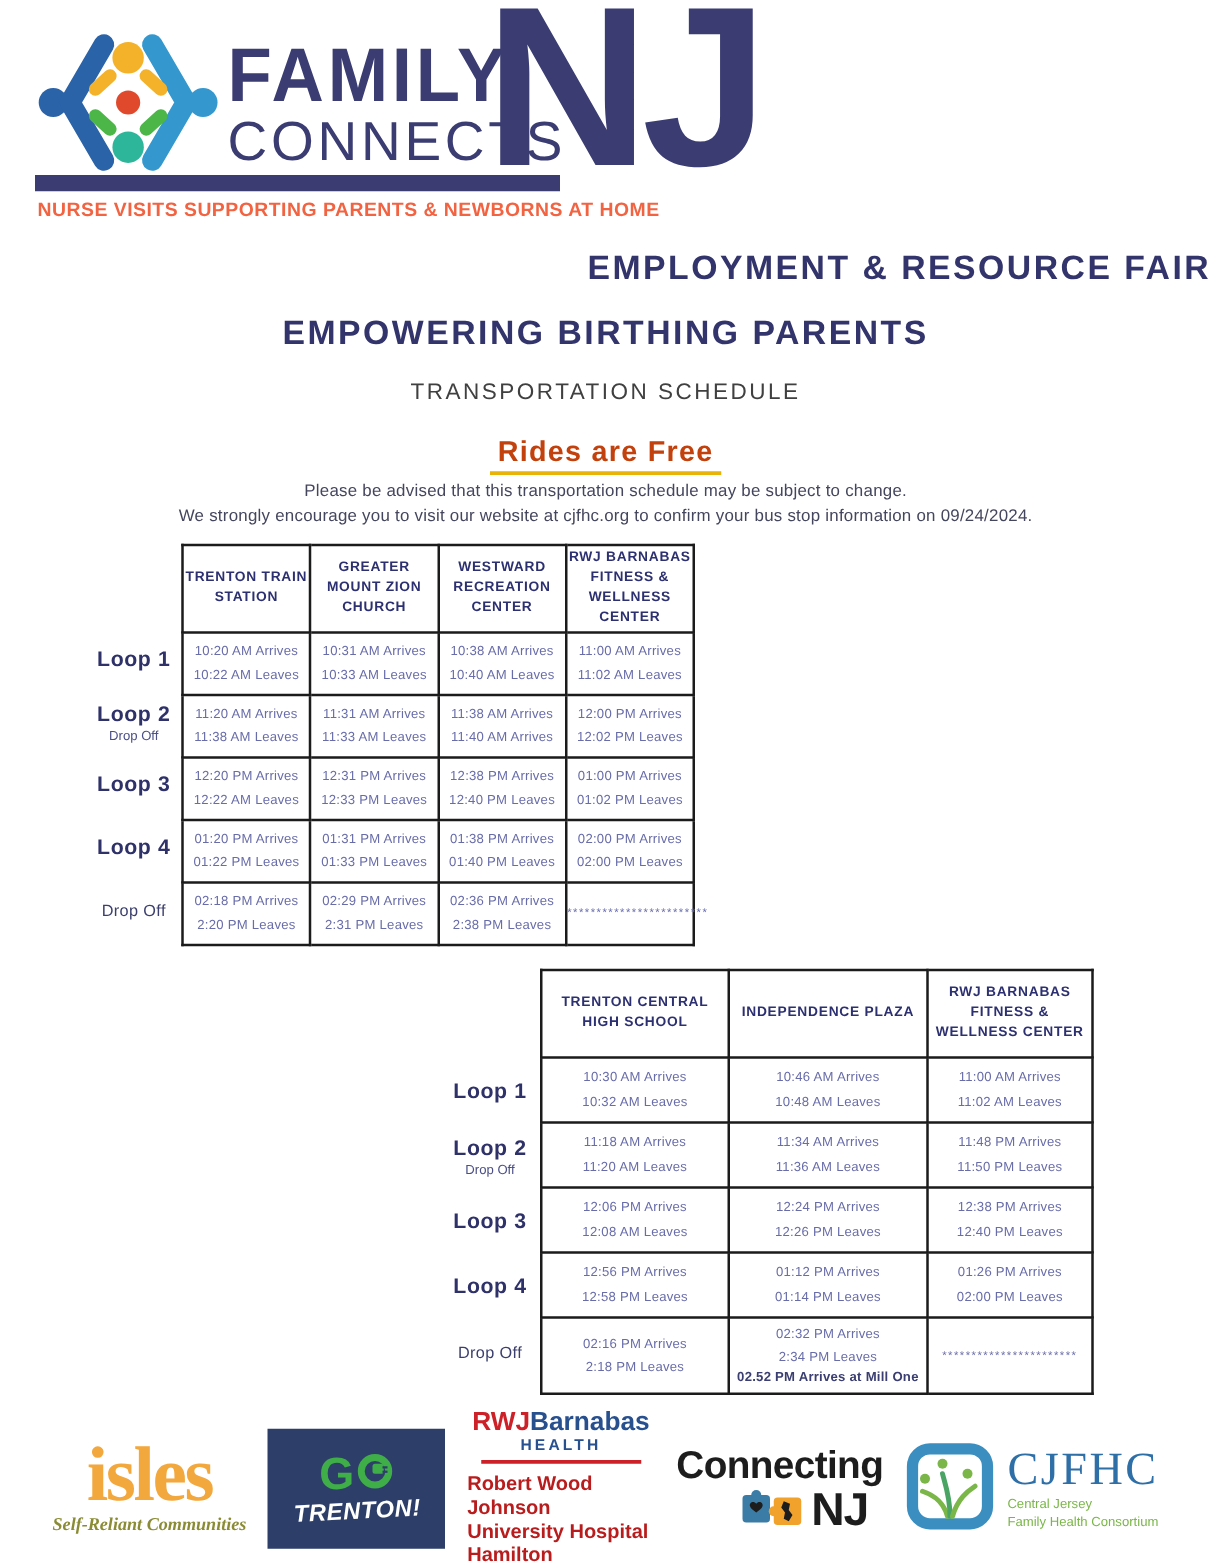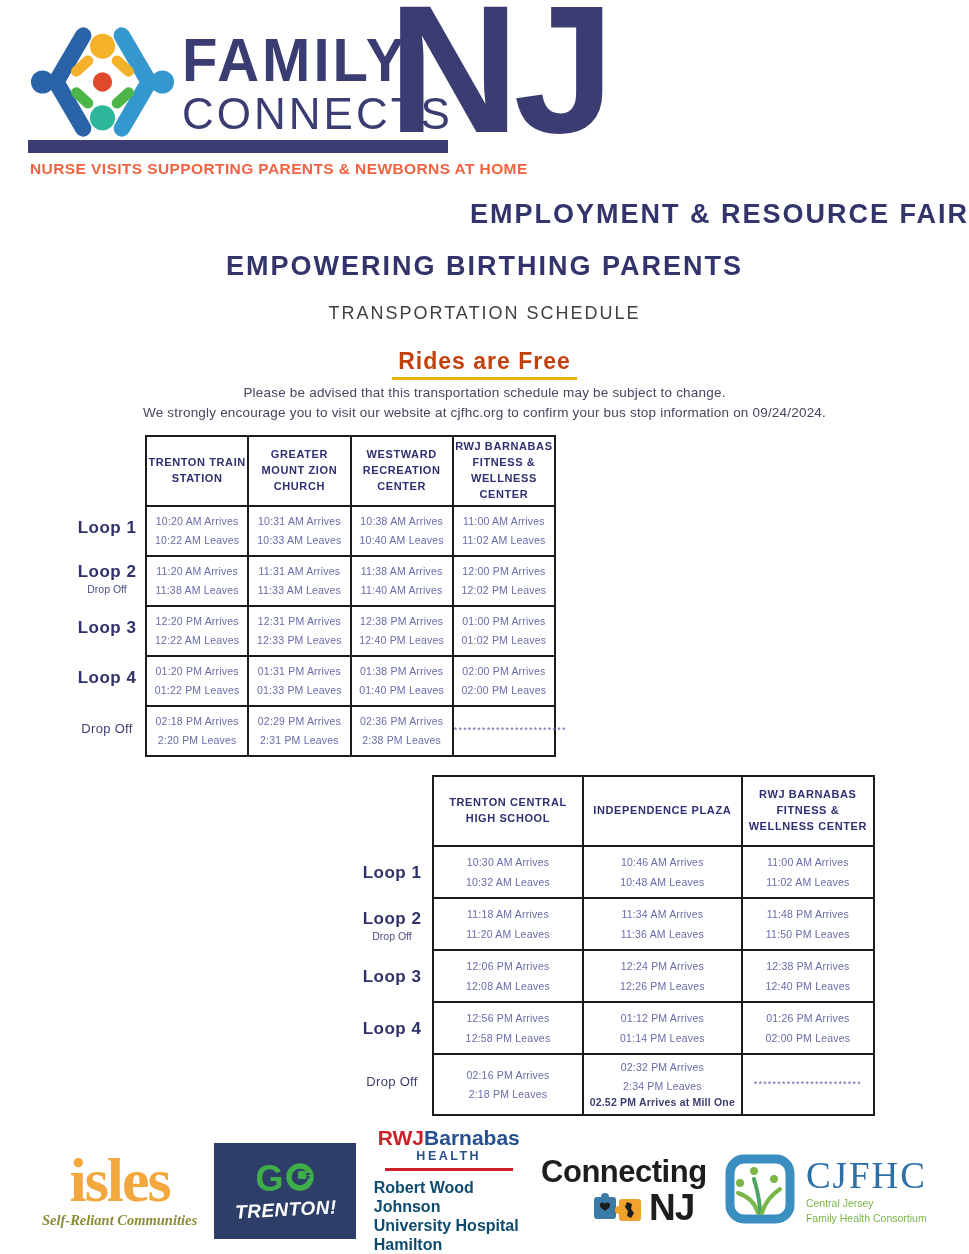--- a/index.html
+++ b/index.html
@@ -61,21 +61,21 @@
   .got-box { width:142px; height:96px; background:#2d3f69; display:flex; flex-direction:column; align-items:center; justify-content:center; }
   .got-go { display:flex; align-items:center; gap:2px; }
   .got-g { font-size:36px; font-weight:800; color:#3fae49; line-height:1; }
   .got-trenton { font-size:19px; font-weight:800; font-style:italic; color:#ffffff; letter-spacing:0.5px; transform:rotate(-3deg); margin-top:2px; }
 
   .rwj-block { text-align:left; }
   .rwj-line1 { font-size:21px; font-weight:800; line-height:1; }
   .rwj-red { color:#cc2128; } .rwj-blue { color:#28508f; }
   .rwj-health { font-size:12.5px; font-weight:800; color:#28508f; letter-spacing:2.5px; margin-top:1px; }
   .rwj-rule { width:128px; height:2.5px; background:#cc2128; margin:5px 0 7px 0; }
-  .rwj-hosp { font-size:16px; font-weight:800; color:#0c4a6e; line-height:1.2; width:150px; }
+  .rwj-hosp { font-size:16px; font-weight:800; color:#b91c1c; line-height:1.2; width:150px; }
 
   .conn-block { text-align:left; position:relative; }
   .conn-word { font-size:31px; font-weight:800; color:#1d1d1d; line-height:1; letter-spacing:-0.5px; }
   .conn-row2 { display:flex; align-items:center; margin-top:2px; margin-left:52px; }
   .conn-nj { font-size:37px; font-weight:800; color:#1d1d1d; line-height:1; letter-spacing:-1px; margin-left:4px; }
 
   .cjfhc-block { display:flex; align-items:center; gap:10px; }
   .cjfhc-text { text-align:left; }
   .cjfhc-acr { font-family:Liberation Serif, serif; font-size:37px; color:#2f6fa8; letter-spacing:2px; line-height:1; }
   .cjfhc-sub { font-size:10.5px; color:#7ab648; line-height:1.35; margin-top:2px; }

